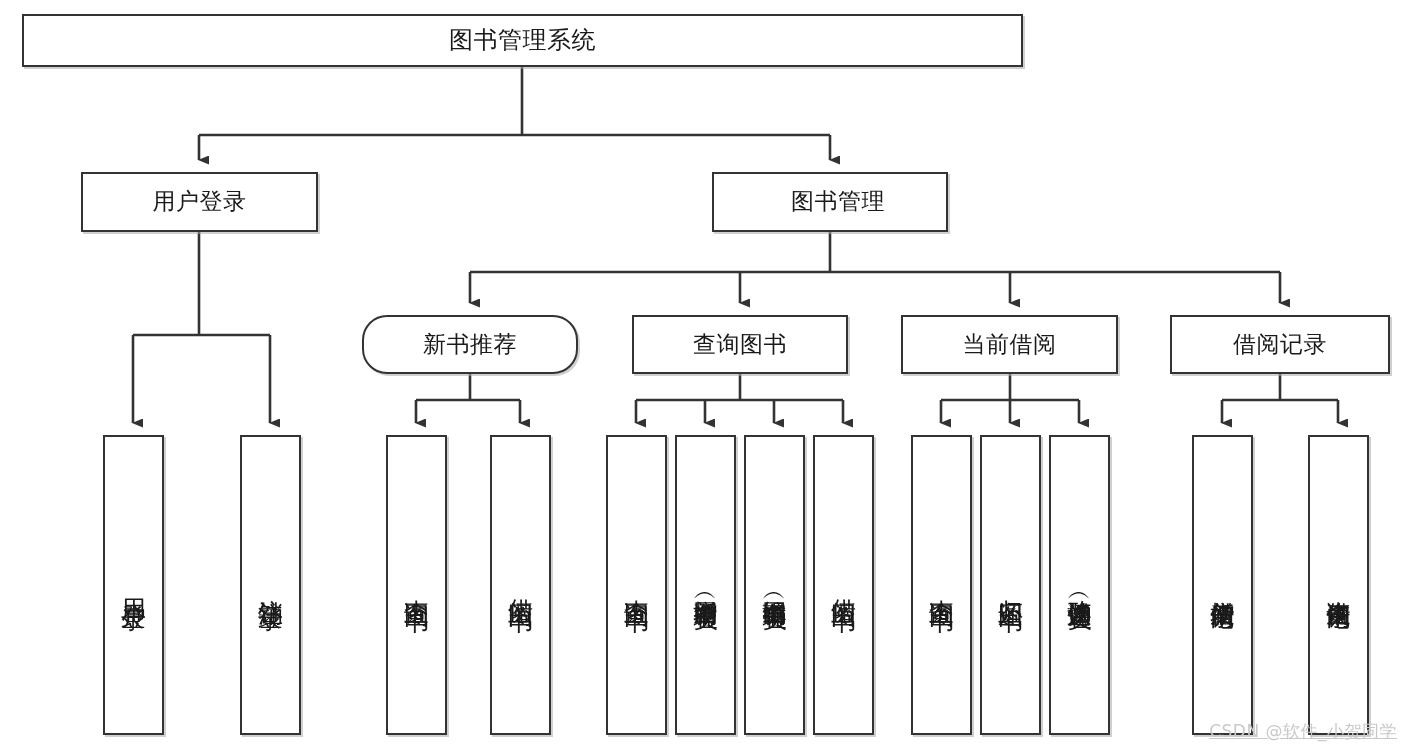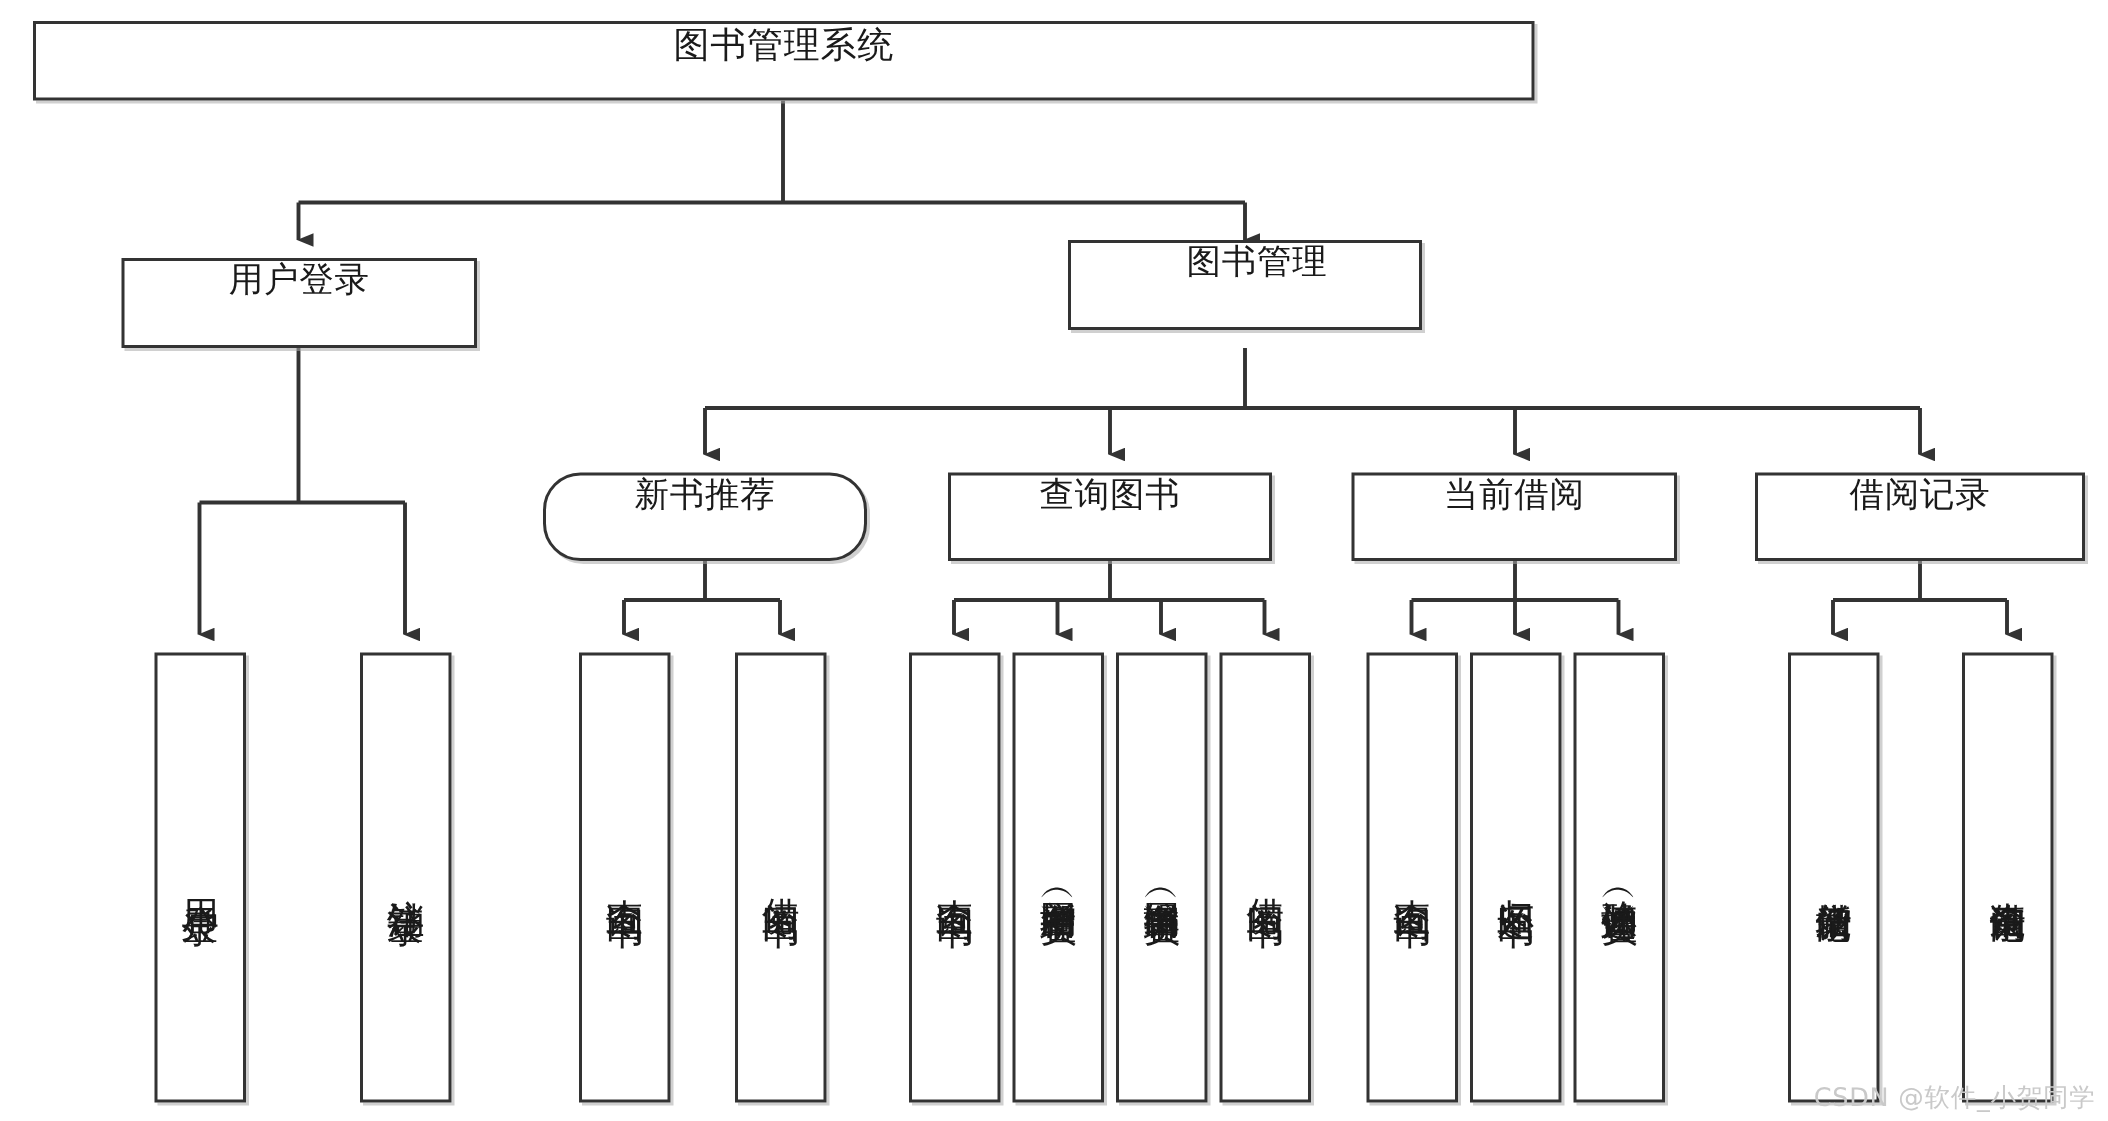--- a/index.html
+++ b/index.html
@@ -25,21 +25,21 @@
     width: 1405px;
     height: 747px;
   }
   .node {
     position: absolute;
     box-sizing: border-box;
     background: #ffffff;
     border: 2px solid #333333;
     box-shadow: 2px 2px 0 rgba(170,170,170,0.55);
     display: flex;
-    align-items: flex-start;
+    align-items: center;
     justify-content: center;
     color: #1a1a1a;
   }
   .node-label {
     display: block;
     text-align: center;
     line-height: 1.18;
     letter-spacing: 0.5px;
   }
   
@@ -71,20 +71,21 @@
   }
   #watermark {
     position: absolute;
     right: 8px;
     bottom: 4px;
     font-size: 17px;
     color: #c9c9c9;
     white-space: nowrap;
     letter-spacing: 0.5px;
     pointer-events: none;
+    text-decoration: underline;
   }
 </style>
 </head>
 <body>
 
 <div id="diagram-root">
 
   <svg id="diagram-svg" viewBox="0 0 1405 747" xmlns="http://www.w3.org/2000/svg">
     <defs>
       <marker id="arrowhead" markerWidth="9" markerHeight="11" refX="4.5" refY="10" orient="auto" markerUnits="userSpaceOnUse">
@@ -135,21 +136,21 @@
     </g>
   </svg>
 
   <div class="node horiz level-0" style="left:22px; top:14px; width:1001px; height:53px;">
     <span class="node-label">图书管理系统</span>
   </div>
 
   <div class="node horiz" style="left:81px; top:172px; width:237px; height:60px;">
     <span class="node-label">用户登录</span>
   </div>
-  <div class="node horiz" style="left:712px; top:160px; width:236px; height:60px;padding-left:16px;">
+  <div class="node horiz" style="left:712px; top:172px; width:236px; height:60px;padding-left:16px;">
     <span class="node-label">图书管理</span>
   </div>
 
   <div class="node horiz" style="left:362px; top:315px; width:216px; height:59px;border-radius:25px;">
     <span class="node-label">新书推荐</span>
   </div>
   <div class="node horiz" style="left:632px; top:315px; width:216px; height:59px;">
     <span class="node-label">查询图书</span>
   </div>
   <div class="node horiz" style="left:1170px; top:315px; width:220px; height:59px;">

